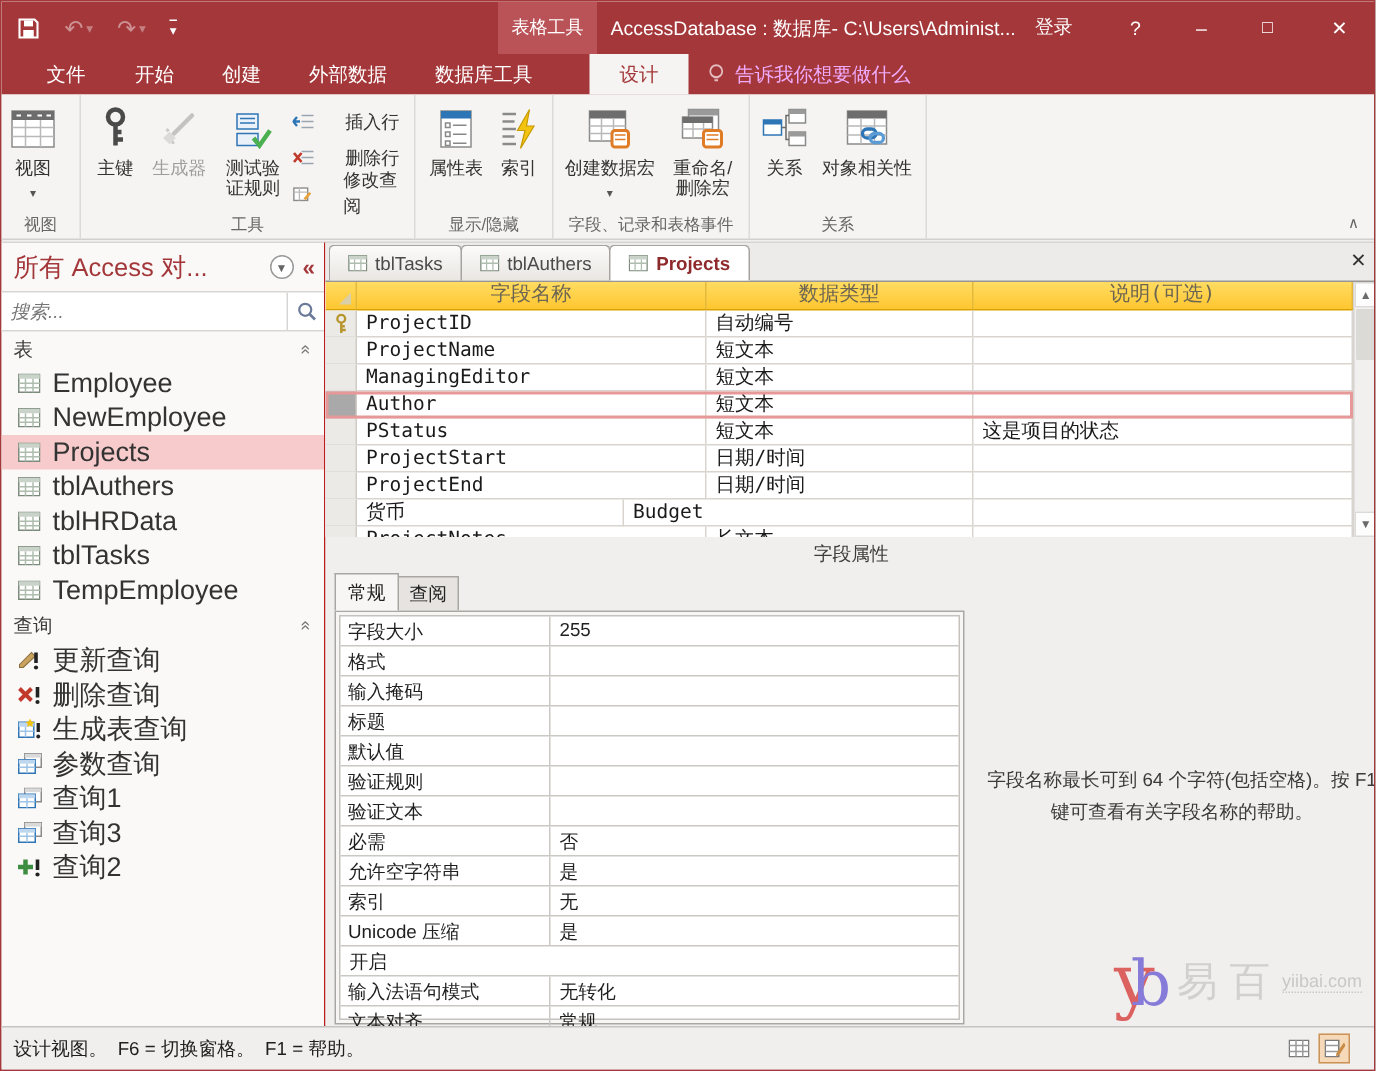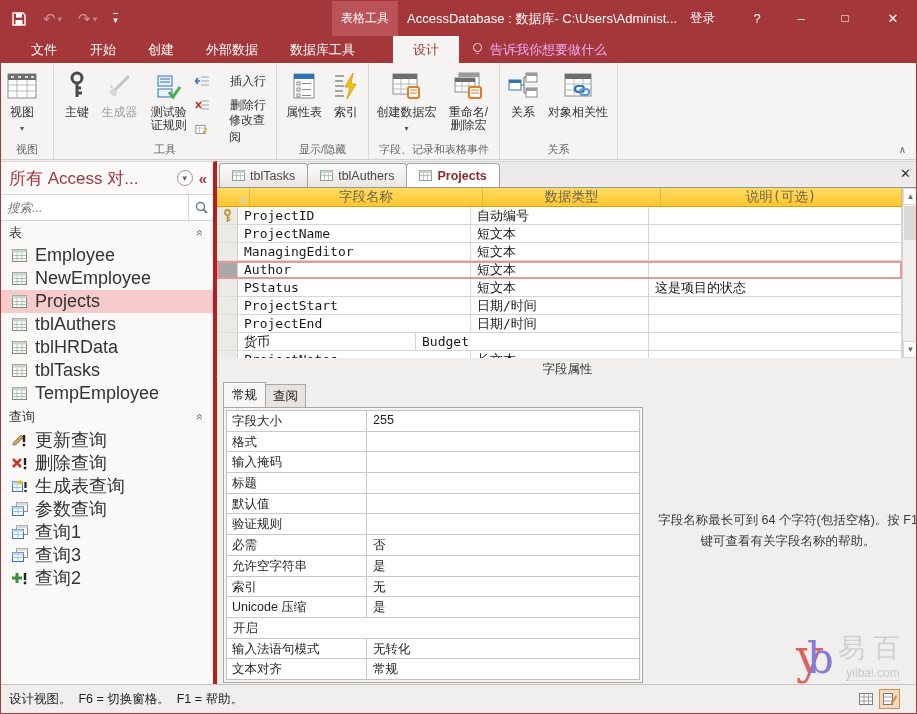--- a/index.html
+++ b/index.html
@@ -40,21 +40,21 @@
   .bigbtn { display:flex; flex-direction:column; align-items:center; justify-content:flex-start;
             font-size:12px; color:#333; padding:2px 3px; line-height:13px; text-align:center; gap:3px; height:76px; }
   .bigbtn .bi { height:34px; display:flex; align-items:center; }
   .bigbtn.disabled { opacity:.45; }
   .smallcol { display:flex; flex-direction:column; justify-content:flex-start; gap:4px; padding-top:4px; }
   .smallbtn { display:flex; align-items:center; gap:20px; font-size:12px; color:#333; height:20px; }
   .ribbon-collapse { position:absolute; right:10px; bottom:4px; font-size:10px; color:#666; }
 
   
   .navpane { position:absolute; left:0; top:160px; width:216px; height:525px; background:#FAF9F8;
-             border-right:4px solid #b91c1c; border-top:1px solid #D8D6D4; }
+             border-right:1px solid #b91c1c; border-top:1px solid #D8D6D4; }
   .nav-header { height:32px; display:flex; align-items:center; padding:0 6px 0 8px; }
   .nav-title { color:#A4373A; font-size:17px; flex:1; white-space:nowrap; overflow:hidden; }
   .nav-dd { width:16px; height:16px; border:1px solid #9a9a9a; border-radius:50%; color:#666;
             font-size:8px; display:flex; align-items:center; justify-content:center; margin-right:6px; background:#fff; }
   .nav-shutter { color:#A4373A; font-size:15px; font-weight:bold; }
   .nav-search { height:27px; border-top:1px solid #D8D6D4; border-bottom:1px solid #D8D6D4; background:#fff;
                 display:flex; align-items:center; position:relative; }
   .nav-search input { flex:1; border:none; outline:none; font-style:italic; font-size:12.5px; color:#555;
                       padding:0 6px; font-family:"Liberation Sans",sans-serif; background:transparent; }
   .nav-search .sep { width:1px; height:100%; background:#D8D6D4; }
@@ -72,21 +72,21 @@
   .tabbar { position:absolute; left:0; top:0; width:100%; height:26px; background:#EDEBE9; border-bottom:1px solid #989694; display:flex; align-items:flex-end; padding-left:2px; }
   .doctab { height:24px; display:flex; align-items:center; gap:5px; font-size:12.5px; color:#4a4a4a;
             padding:0 12px; border:1px solid #A6A4A2; border-bottom:none; border-radius:4px 4px 0 0;
             background:linear-gradient(#FCFBFA,#E9E6E2); margin-right:-1px; }
   .doctab.active { background:#fff; color:#8E2A2C; font-weight:bold; z-index:2; }
   .doc-close { position:absolute; right:7px; top:4px; font-size:13px; color:#333; }
 
   
   .grid { position:absolute; left:0; top:26px; width:685px; height:170px; background:#fff; overflow:hidden; }
   .grow { display:flex; height:18px; position:relative; }
-  .grow.hdr { height:19px; background:linear-gradient(#FFDC62,#FFC630); border-bottom:1px solid #D8A200;padding-left:12px; }
+  .grow.hdr { height:19px; background:linear-gradient(#FFDC62,#FFC630); border-bottom:1px solid #D8A200; }
   .gsel { width:21px; background:#ECEAE7; border-right:1px solid #CFCCC6; border-bottom:1px solid #E2DFDA;
           display:flex; align-items:center; justify-content:center; flex:none; }
   .grow.hdr .gsel { background:transparent; border-right:1px solid #E3B93C; border-bottom:none; position:relative; }
   .grow.hdr .gsel:after { content:""; position:absolute; right:3px; bottom:3px; border-left:8px solid transparent; border-bottom:8px solid #D9CFA9; }
   .gc { border-right:1px solid #D9D5CE; border-bottom:1px solid #D9D5CE; padding:0 6px; font-size:13px;
         font-family:"DejaVu Sans Mono", monospace; color:#1a1a1a; line-height:17px; overflow:hidden; white-space:nowrap; }
   .gc.name { width:233px; flex:none; } .gc.type { width:178px; flex:none; } .gc.desc { flex:1; }
   .grow.hdr .gc { border-right:1px solid #E3B93C; border-bottom:none; text-align:center; color:#6C6552; font-size:13.5px; }
   .grow.current { outline:2px solid #E79898; outline-offset:-2px; z-index:3; }
   .grow.current .gsel { background:#A9A9A9; }
@@ -111,21 +111,21 @@
   .plabel { width:140px; flex:none; border-right:1px solid #CBC8C4; font-size:12.5px; color:#1f1f1f;
             padding:2px 0 0 5px; white-space:nowrap; overflow:hidden; }
   .pvalue { flex:1; font-size:12.5px; color:#1f1f1f; padding:2px 0 0 6px; white-space:nowrap; overflow:hidden; }
   .prop-help { position:absolute; left:436px; top:348px; width:270px; text-align:center;
                font-size:12.5px; color:#3a3a3a; line-height:21px; }
 
   
   .watermark { position:absolute; right:10px; top:468px; display:flex; align-items:center; opacity:.9; }
   .wm-logo { font-family:"DejaVu Serif", serif; line-height:1; }
   .wm-y { font-size:48px; color:#D9534F; } .wm-b { font-size:42px; color:#7C6FD8; margin-left:-16px; }
-  .wm-txt { margin-left:4px; display:flex; flex-direction:column; align-items:center; }
+  .wm-txt { margin-left:4px; display:flex; flex-direction:row; align-items:center; }
   .wm-name { font-size:27px; color:#CFCDCB; letter-spacing:8px; }
   .wm-domain { font-size:12px; color:#C6C4C2; border-bottom:1px dotted #C6C4C2; }
 
   
   .statusbar { position:absolute; left:0; bottom:0; width:100%; height:29px; background:#F0EFED;
                border-top:1px solid #C6C4C2; display:flex; align-items:center; padding-left:8px; }
   .status-text { font-size:12.5px; color:#1f1f1f; white-space:pre; }
   .viewbtns { position:absolute; right:16px; top:4px; display:flex; gap:3px; }
   .vb { width:21px; height:20px; display:flex; align-items:center; justify-content:center; border:1px solid transparent; }
   .vb.active { background:#F5D9B8; border-color:#C9935A; }
@@ -663,20 +663,24 @@
           </div>
         <div class="prow">
             <div class="plabel">默认值</div>
             <div class="pvalue"></div>
           </div>
         <div class="prow">
             <div class="plabel">验证规则</div>
             <div class="pvalue"></div>
           </div>
         <div class="prow">
+            <div class="plabel">验证文本</div>
+            <div class="pvalue"></div>
+          </div>
+        <div class="prow">
             <div class="plabel">必需</div>
             <div class="pvalue">否</div>
           </div>
         <div class="prow">
             <div class="plabel">允许空字符串</div>
             <div class="pvalue">是</div>
           </div>
         <div class="prow">
             <div class="plabel">索引</div>
             <div class="pvalue">无</div>

